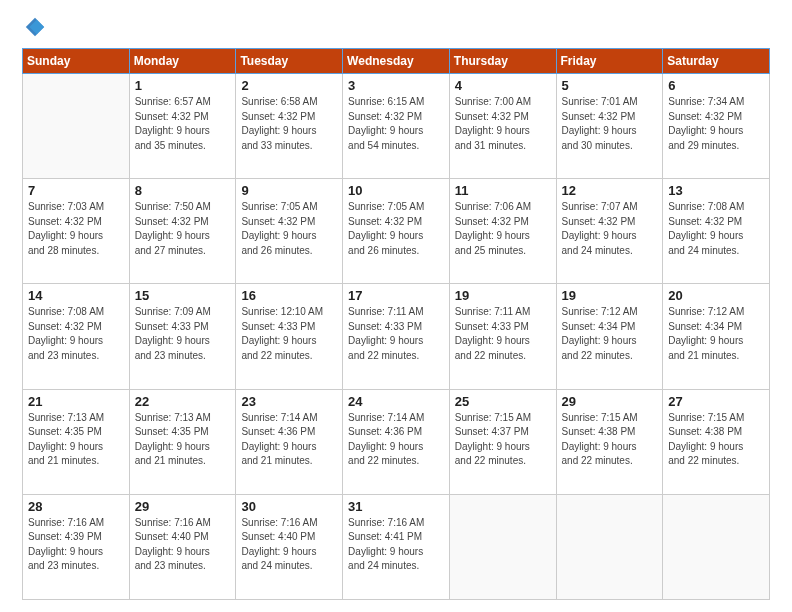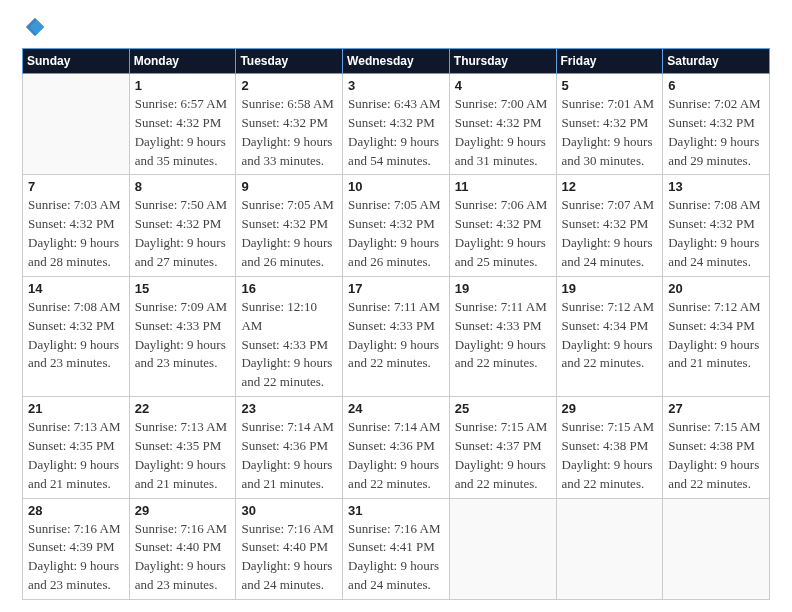--- a/index.html
+++ b/index.html
@@ -56,21 +56,21 @@
       margin-top: 2px;
     }
     .calendar {
       flex: 1;
       border: 1px solid #ccc;
       border-collapse: collapse;
       width: 100%;
       table-layout: fixed;
     }
     .calendar th {
-      background: #0f172a;
+      background: #c2410c;
       color: #fff;
       font-size: 12px;
       font-weight: bold;
       padding: 5px 4px;
       text-align: left;
       border: 1px solid #5a9fe0;
     }
     .calendar td {
       border: 1px solid #ccc;
       vertical-align: top;
@@ -80,24 +80,23 @@
       height: 82px;
     }
     .day-num {
       font-size: 13px;
       font-weight: bold;
       color: #222;
       display: block;
       margin-bottom: 2px;
     }
     .day-info {
-      font-size: 13px;
+      font-size: 10px;
       color: #444;
       line-height: 1.45;
-      font-family: Liberation Serif, serif;
     }
     .empty-cell {
       background: #f9f9f9;
     }
     tr:last-child td {
       height: 74px;
     }
   </style>
 </head>
 <body>
@@ -140,33 +139,33 @@
           <td>
             <span class="day-num">1</span>
             <div class="day-info"><span>Sunrise: 6:57 AM</span><br><span>Sunset: 4:32 PM</span><br><span>Daylight: 9 hours</span><br><span>and 35 minutes.</span></div>
           </td>
           <td>
             <span class="day-num">2</span>
             <div class="day-info"><span>Sunrise: 6:58 AM</span><br><span>Sunset: 4:32 PM</span><br><span>Daylight: 9 hours</span><br><span>and 33 minutes.</span></div>
           </td>
           <td>
             <span class="day-num">3</span>
-            <div class="day-info"><span>Sunrise: 6:43 AM</span><br><span>Sunset: 4:32 PM</span><br><span>Daylight: 9 hours</span><br><span>and 54 minutes.</span></div>
+            <div class="day-info"><span>Sunrise: 6:15 AM</span><br><span>Sunset: 4:32 PM</span><br><span>Daylight: 9 hours</span><br><span>and 54 minutes.</span></div>
           </td>
           <td>
             <span class="day-num">4</span>
             <div class="day-info"><span>Sunrise: 7:00 AM</span><br><span>Sunset: 4:32 PM</span><br><span>Daylight: 9 hours</span><br><span>and 31 minutes.</span></div>
           </td>
           <td>
             <span class="day-num">5</span>
             <div class="day-info"><span>Sunrise: 7:01 AM</span><br><span>Sunset: 4:32 PM</span><br><span>Daylight: 9 hours</span><br><span>and 30 minutes.</span></div>
           </td>
           <td>
             <span class="day-num">6</span>
-            <div class="day-info"><span>Sunrise: 7:02 AM</span><br><span>Sunset: 4:32 PM</span><br><span>Daylight: 9 hours</span><br><span>and 29 minutes.</span></div>
+            <div class="day-info"><span>Sunrise: 7:34 AM</span><br><span>Sunset: 4:32 PM</span><br><span>Daylight: 9 hours</span><br><span>and 29 minutes.</span></div>
           </td>
         </tr>
         <tr>
           <td>
             <span class="day-num">7</span>
             <div class="day-info"><span>Sunrise: 7:03 AM</span><br><span>Sunset: 4:32 PM</span><br><span>Daylight: 9 hours</span><br><span>and 28 minutes.</span></div>
           </td>
           <td>
             <span class="day-num">8</span>
             <div class="day-info"><span>Sunrise: 7:50 AM</span><br><span>Sunset: 4:32 PM</span><br><span>Daylight: 9 hours</span><br><span>and 27 minutes.</span></div>

